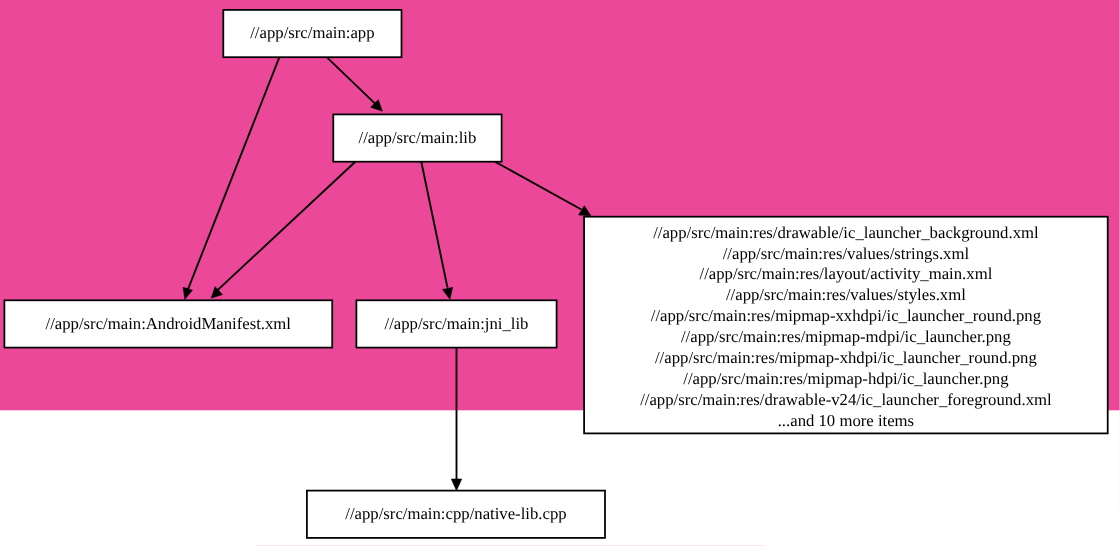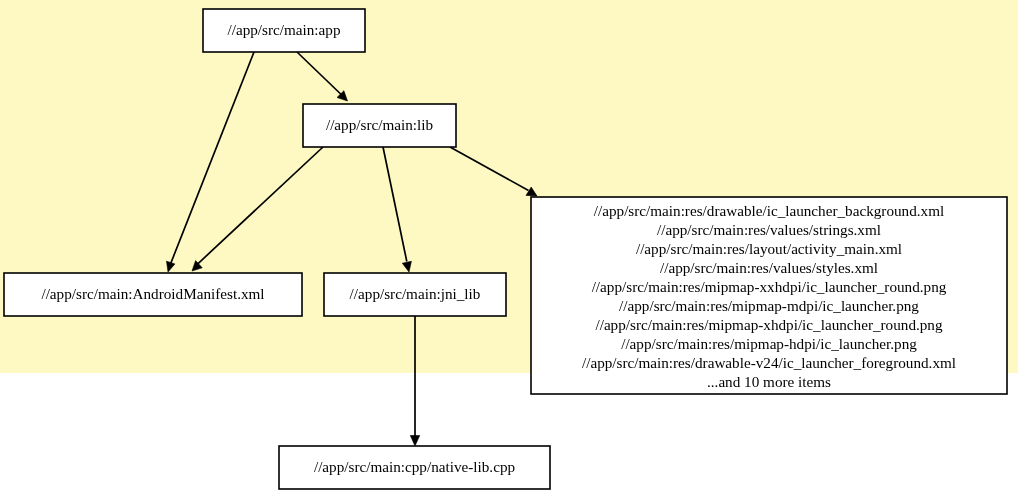--- a/index.html
+++ b/index.html
@@ -10,21 +10,21 @@
   body {
     width: 1018px;
     height: 496px;
     overflow: hidden;
     font-family: "Liberation Serif", "DejaVu Serif", serif;
   }
   #graph-root {
     position: relative;
     width: 1018px;
     height: 373px;
-    background: #fef9c3;
+    background: #ec4899;
     text-align: right;
   }
   svg#graph-svg {
     position: absolute;
     top: 0;
     left: 0;
     width: 1018px;
     height: 496px;
     display: block;
   }

